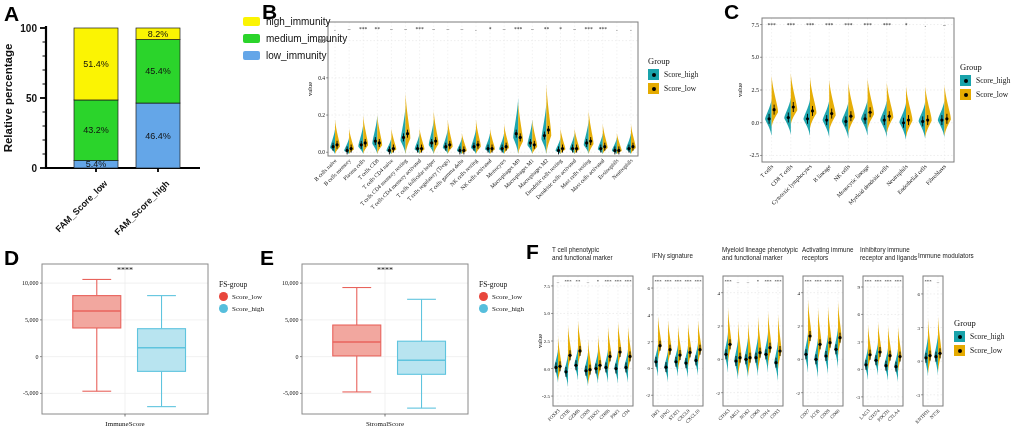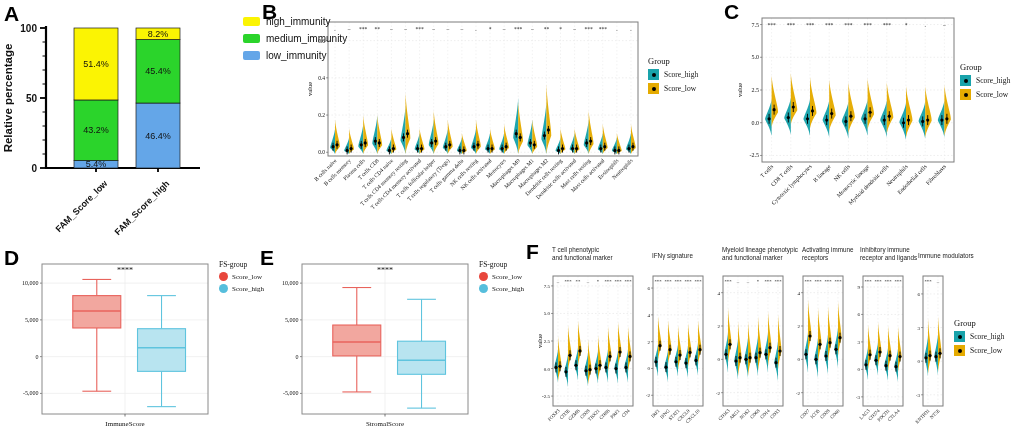--- a/index.html
+++ b/index.html
@@ -11,21 +11,21 @@
   .leg-title{margin-bottom:3px;}
   .leg-row{display:flex;align-items:center;margin-bottom:3px;}
   .legendA{font:10px "Liberation Sans",sans-serif;color:#111;}
   .legendA .sw-rect{width:17px;height:9px;border-radius:2px;margin-right:6px;flex:0 0 auto;}
   .legendA .leg-row{margin-bottom:6px;}
   .legendG{font:7.5px "Liberation Serif",serif;color:#111;}
   .legendG .leg-title{font-size:8.5px;}
   .sw-dot{width:11px;height:11px;position:relative;margin-right:5px;flex:0 0 auto;}
   .sw-dot::after{content:'';position:absolute;left:3.5px;top:3.5px;width:4px;height:4px;
                  background:#000;border-radius:50%;}
-  .legendS{font:7px "Liberation Serif",serif;color:#111;}
+  .legendS{font:7px "Liberation Serif",serif;color:#111;margin-top:20px;}
   .legendS .leg-title{font-size:7.5px;}
   .sw-circ{width:9px;height:9px;border-radius:50%;margin-right:4px;flex:0 0 auto;}
   .fhead{position:absolute;font:6.3px "Liberation Sans",sans-serif;color:#222;
          line-height:1.2;white-space:nowrap;z-index:3;}
 </style>
 </head>
 <body>
 
 <div id="fig">
 

